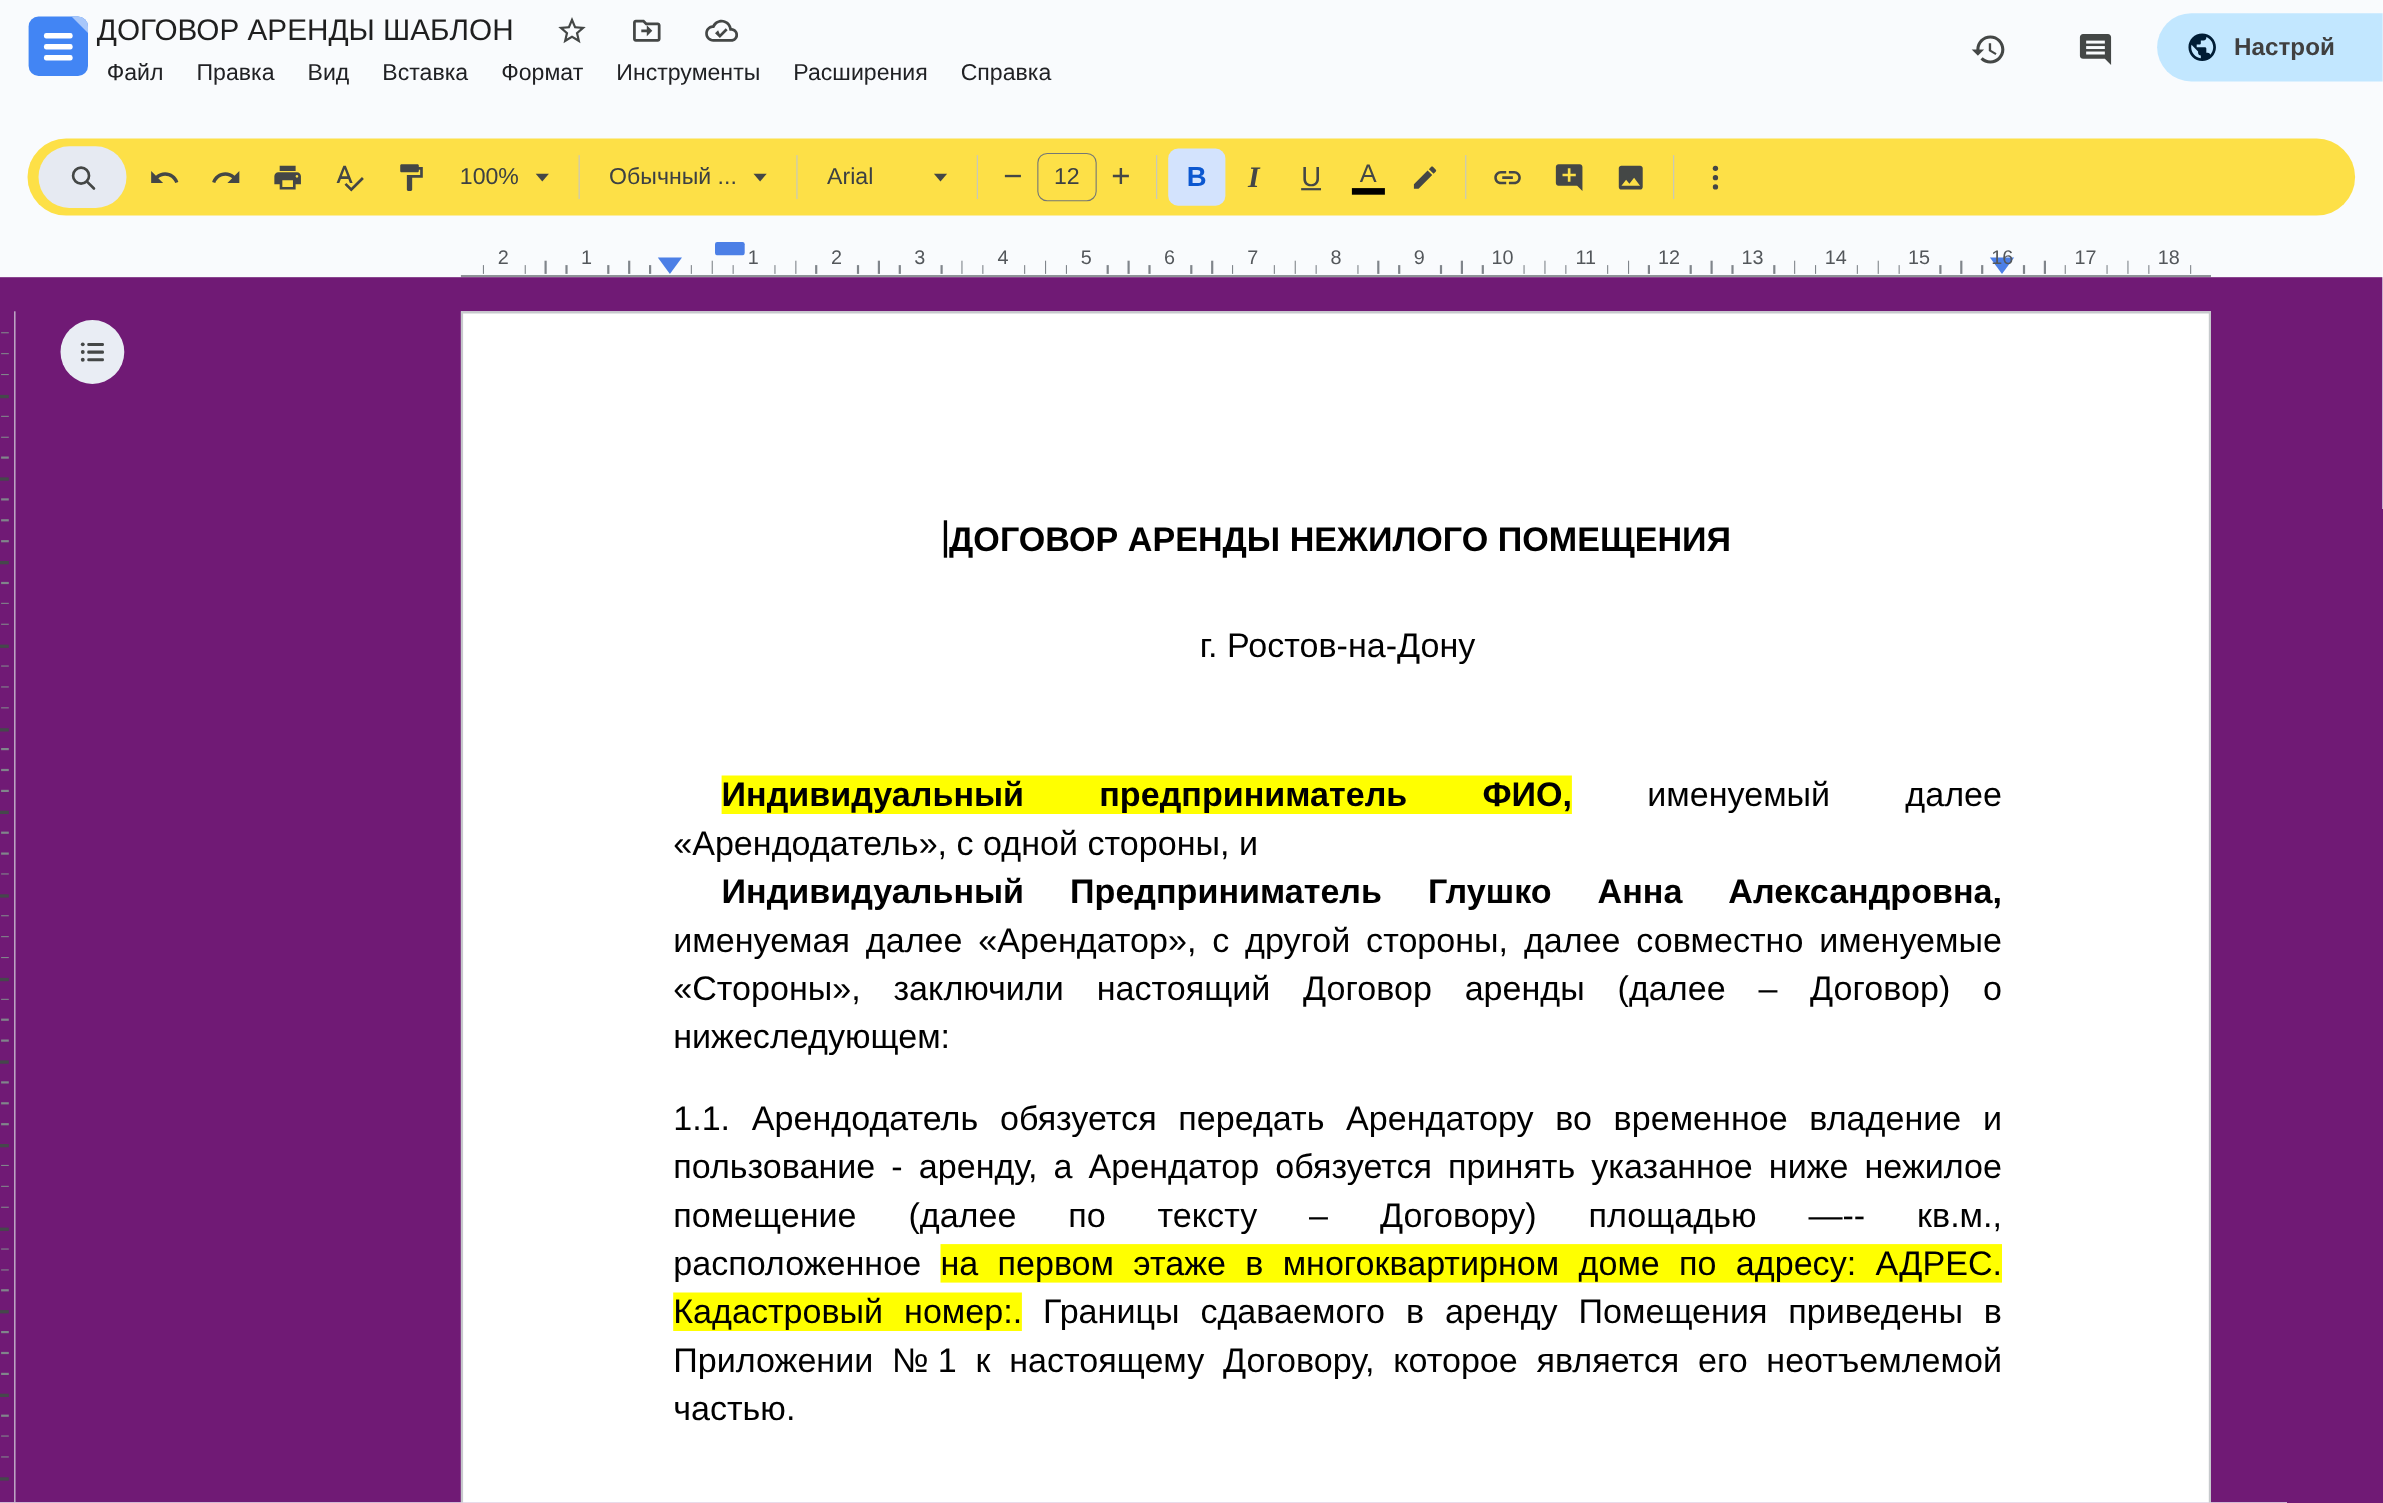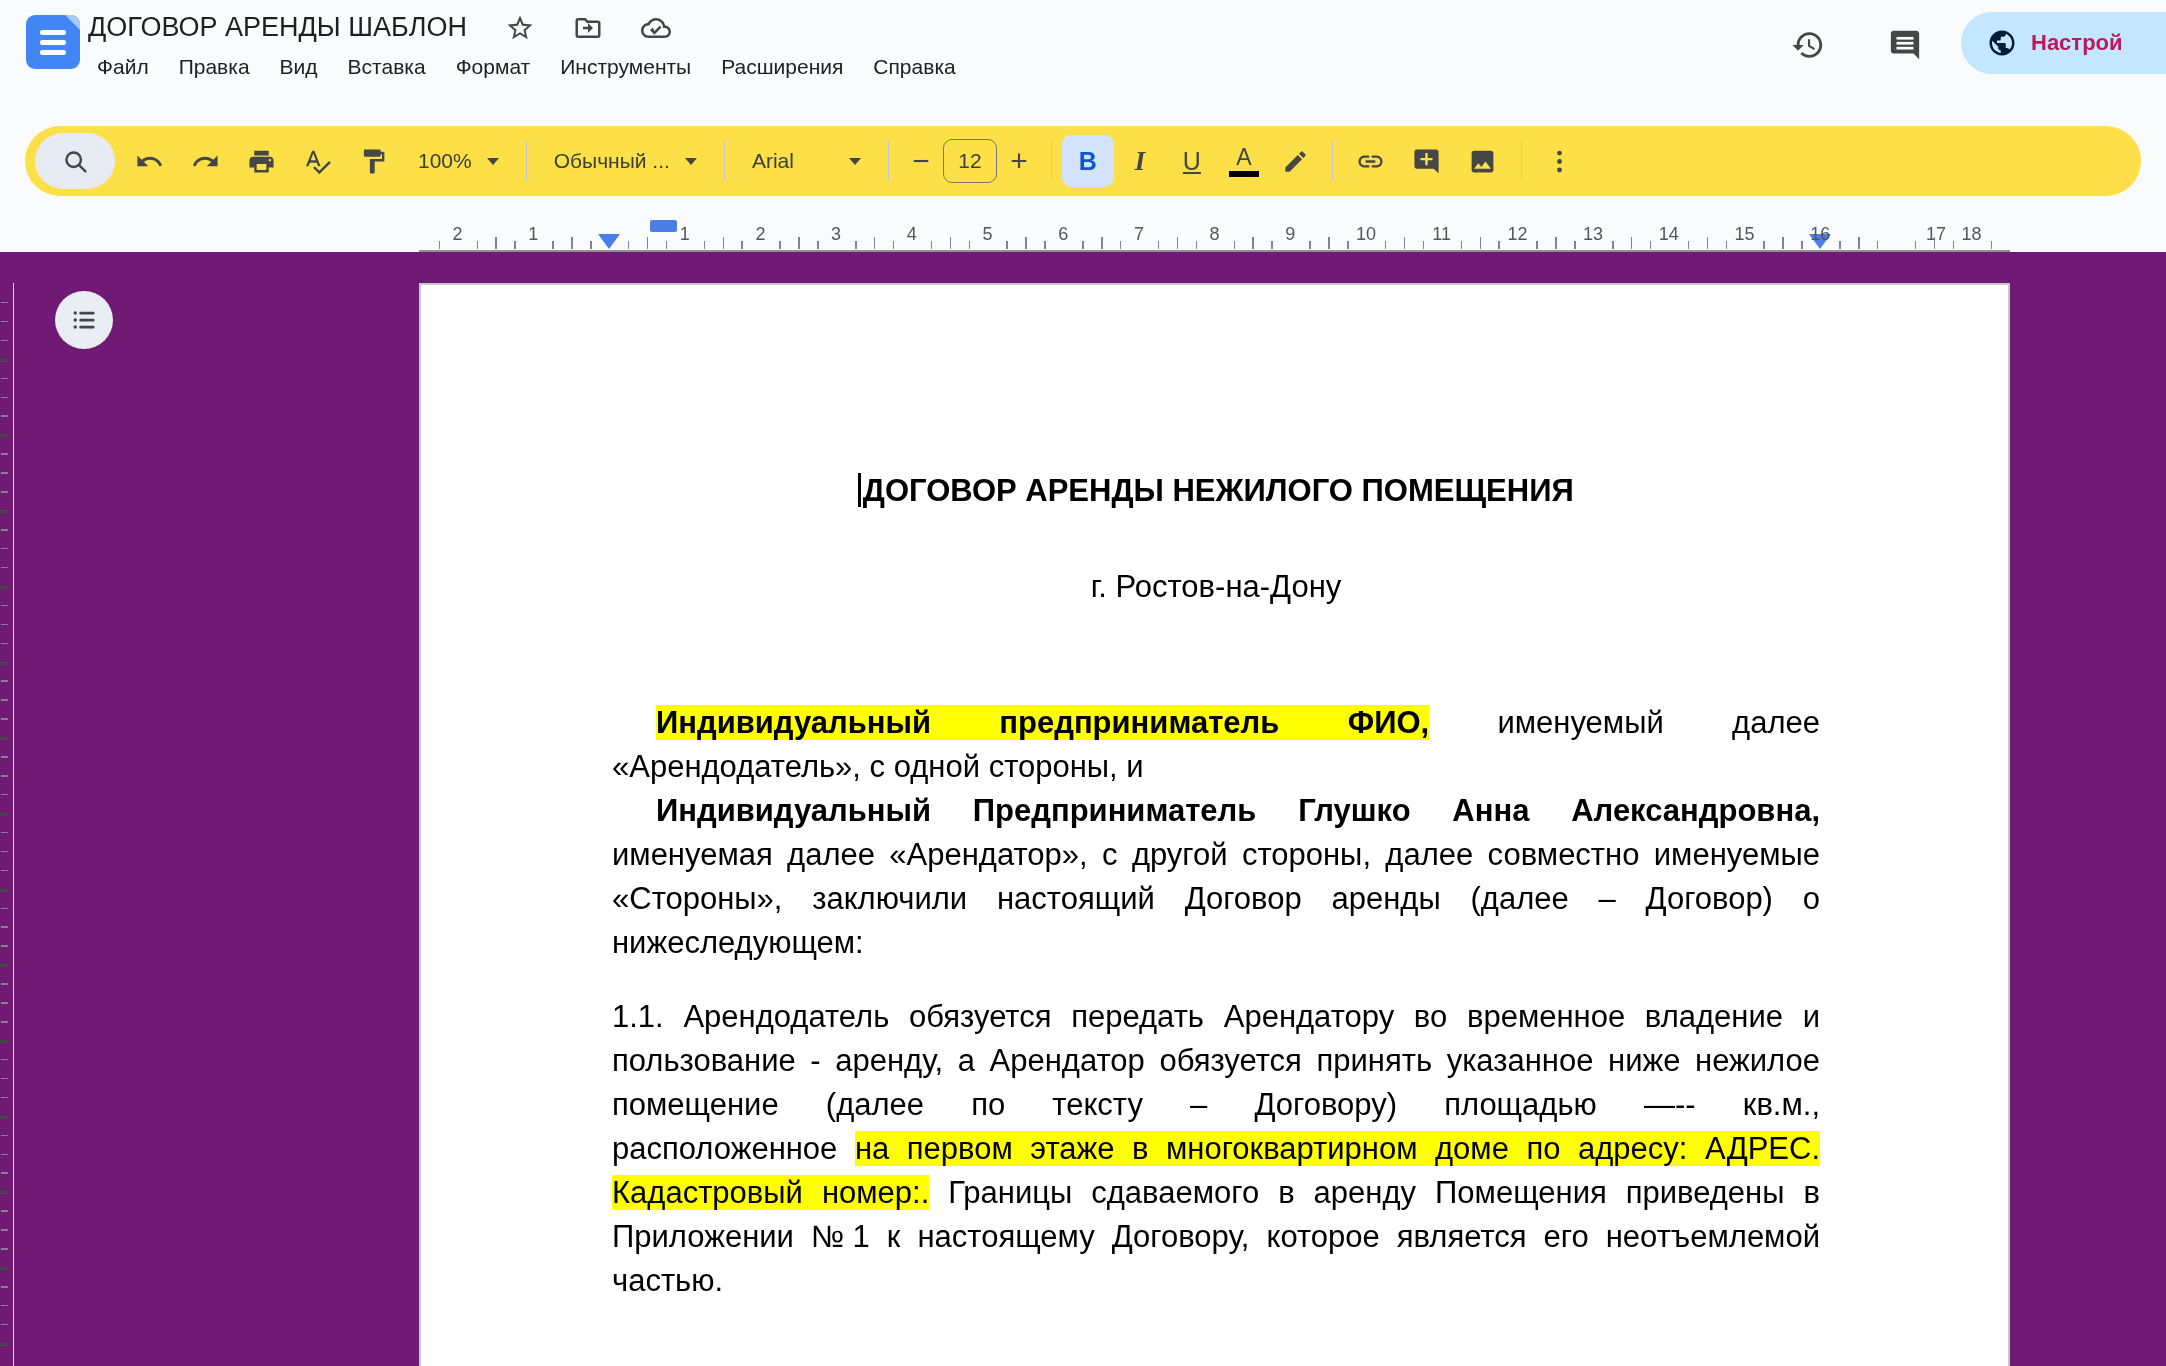--- a/index.html
+++ b/index.html
@@ -14,21 +14,21 @@
 .docs-logo .bar{position:absolute;left:14px;width:26px;height:4.5px;background:#fff;border-radius:2px}
 .title-row{position:absolute;left:88px;top:12px;display:flex;align-items:center;gap:38px}
 .doc-title{font-size:27px;color:#1f1f1f;white-space:nowrap}
 .hicon{width:30px;height:30px;flex:none;display:block}
 .menubar{position:absolute;left:82px;top:52px;display:flex;align-items:center}
 .menu-item{padding:3px 15px;font-size:21px;color:#202124;border-radius:6px;white-space:nowrap;cursor:pointer}
 .iconbtn{position:absolute;width:46px;height:46px;border-radius:50%;display:flex;align-items:center;justify-content:center;background:none;border:none;cursor:pointer}
 .iconbtn svg{width:34px;height:34px}
 .share-btn{position:absolute;left:1961px;top:12px;height:62px;width:300px;background:#C2E7FF;border-radius:31px;display:flex;align-items:center;gap:14px;padding:0 26px;border:none;cursor:pointer}
 .share-btn svg{width:30px;height:30px;flex:none}
-.share-btn span{font-size:22px;font-weight:700;color:#be185d;white-space:nowrap}
+.share-btn span{font-size:22px;font-weight:700;color:#404040;white-space:nowrap}
 
 
 .toolbar{position:absolute;left:25px;top:126px;width:2116px;height:70px;background:#fde047;border-radius:35px;display:flex;align-items:center;padding:0 10px}
 .tbtn{width:56px;height:56px;border-radius:28px;display:flex;align-items:center;justify-content:center;border:none;background:none;cursor:pointer;flex:none}
 .tbtn svg{width:29px;height:29px}
 .search-btn{width:80px;background:#E6EAF2;margin-right:6px}
 .tdiv{width:1px;height:40px;background:#C4C7C5;margin:0 10px;flex:none}
 .tselect{display:flex;align-items:center;gap:15px;padding:0 17px;height:56px;border:none;background:none;font-size:21px;color:#3c4043;cursor:pointer;white-space:nowrap;flex:none}
 .arrow{width:0;height:0;border-left:6px solid transparent;border-right:6px solid transparent;border-top:7px solid #444746}
 .minusplus{font-size:30px;color:#444746;width:44px}
@@ -296,21 +296,21 @@
       <span class="rtick tall" style="left: 1706.65px;"></span>
       <span class="rtick" style="left: 1725.58px;"></span>
       <span class="rnum" style="left: 1744.5px;">15</span>
       <span class="rtick" style="left: 1763.42px;"></span>
       <span class="rtick tall" style="left: 1782.35px;"></span>
       <span class="rtick" style="left: 1801.28px;"></span>
       <span class="rnum" style="left: 1820.2px;">16</span>
       <span class="rtick" style="left: 1839.12px;"></span>
       <span class="rtick tall" style="left: 1858.05px;"></span>
       <span class="rtick" style="left: 1876.97px;"></span>
-      <span class="rnum" style="left: 1895.9px; margin-left: 40px;">17</span>
+      <span class="rnum" style="left: 1895.9px;">17</span>
       <span class="rtick" style="left: 1914.83px;"></span>
       <span class="rtick tall" style="left: 1933.75px;"></span>
       <span class="rtick" style="left: 1952.67px;"></span>
       <span class="rnum" style="left: 1971.6px;">18</span>
       <span class="rtick" style="left: 1990.53px;"></span>
     </div>
 
   <div class="canvas">
     <div class="vruler">
         <span class="vtick" style="top: 18.925px;"></span>

